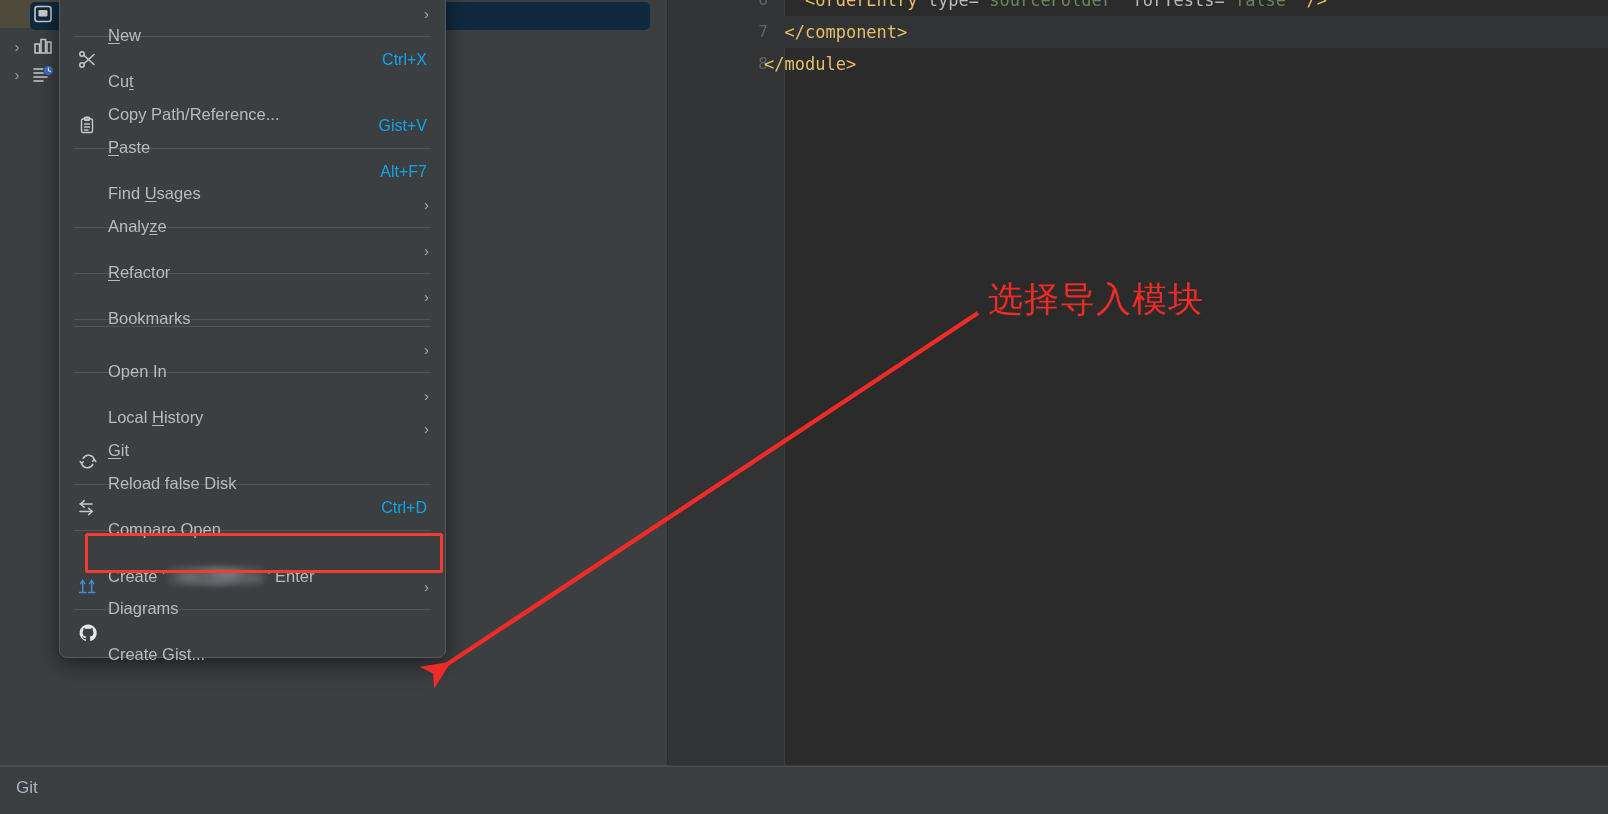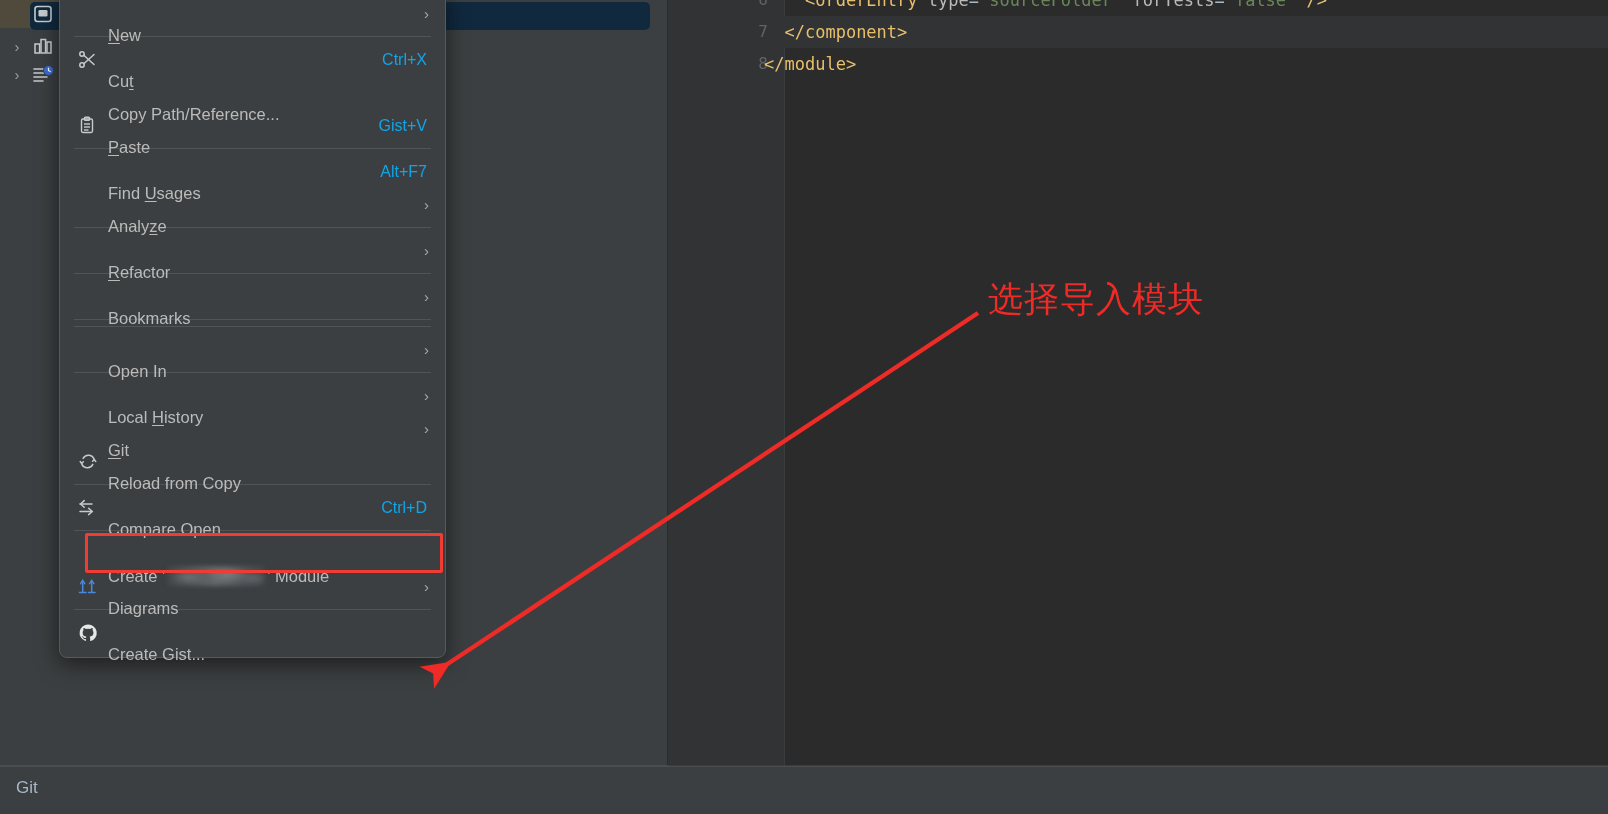--- a/index.html
+++ b/index.html
@@ -289,21 +289,21 @@
         <span class="mi-ico">
           <svg width="20" height="19" viewBox="0 0 20 19">
             <g stroke="#c6cacc" stroke-width="1.5" fill="none" stroke-linecap="round">
         <path d="M3.6 11.2 A6 6 0 0 0 14.8 12.4"></path>
         <path d="M16.2 7.8 A6 6 0 0 0 5.1 6.4"></path>
         <path d="M14.6 9.2 l1.7 -1.6 1.5 1.9"></path>
         <path d="M5.3 9.8 l-1.7 1.6 -1.4 -1.9"></path>
             </g>
           </svg>
         </span>
-        <span class="mi-label">Reload from Copy</span>
+        <span class="mi-label">Reload false Disk</span>
         <span class="mi-spacer"></span>
       </div>
       <div class="sep"></div>
       <div class="mi">
         <span class="mi-ico">
           <svg width="20" height="19" viewBox="0 0 20 19">
             <g stroke="#c6cacc" stroke-width="1.5" fill="none" stroke-linecap="round">
         <line x1="2" y1="6" x2="14" y2="6"></line>
               <path d="M6.2 2.6 L2.6 6 L6.2 9.2"></path>
         <line x1="2" y1="13.5" x2="14" y2="13.5"></line>
@@ -312,21 +312,21 @@
           </svg>
         </span>
         <span class="mi-label">Compare Open...</span>
         <span class="mi-spacer"></span>
         <span class="mi-accel">Ctrl+D</span>
       </div>
       <div class="sep"></div>
       <div class="mi-import-wrap">
         <div class="mi">
           <span class="mi-ico"></span>
-          <span class="mi-label"><span>Create '</span><span class="blur-blob"></span><span>' Module</span></span>
+          <span class="mi-label"><span>Create '</span><span class="blur-blob"></span><span>' Enter</span></span>
           <span class="mi-spacer"></span>
         </div>
         <div class="mi-import-box" style="border-color: rgb(242, 59, 51);"></div>
       </div>
       <div class="mi">
         <span class="mi-ico">
           <svg width="20" height="19" viewBox="0 0 20 19">
             <g stroke="#4a88d8" stroke-width="1.5" fill="none" stroke-linecap="round">
         <line x1="1.5" y1="15.5" x2="8" y2="15.5"></line>
               <line x1="10.5" y1="15.5" x2="17" y2="15.5"></line>

